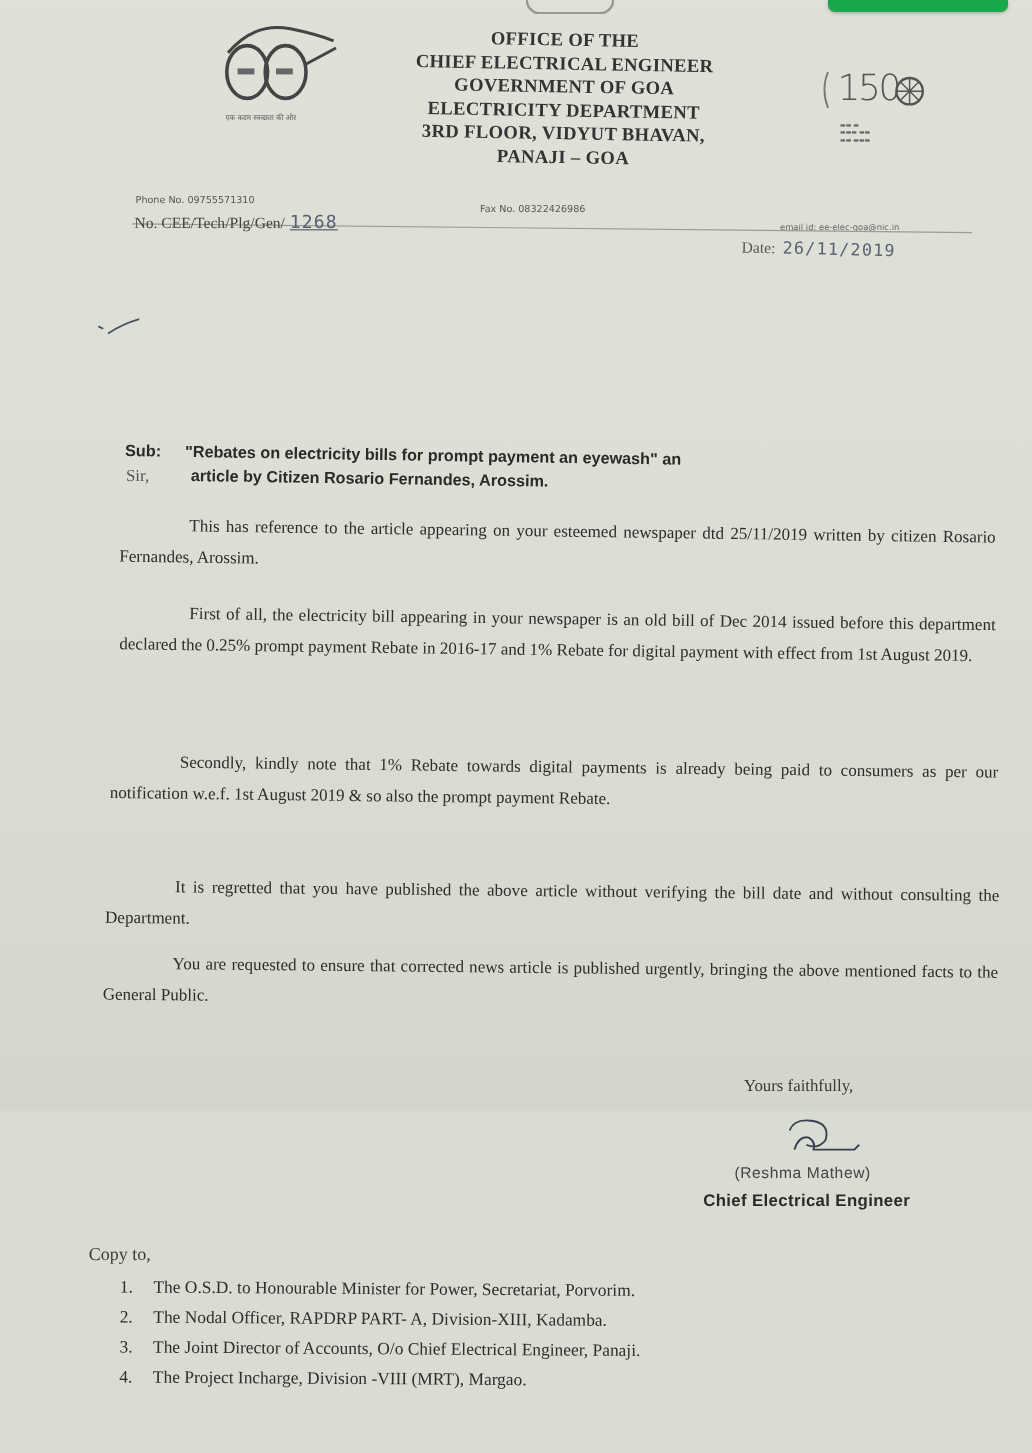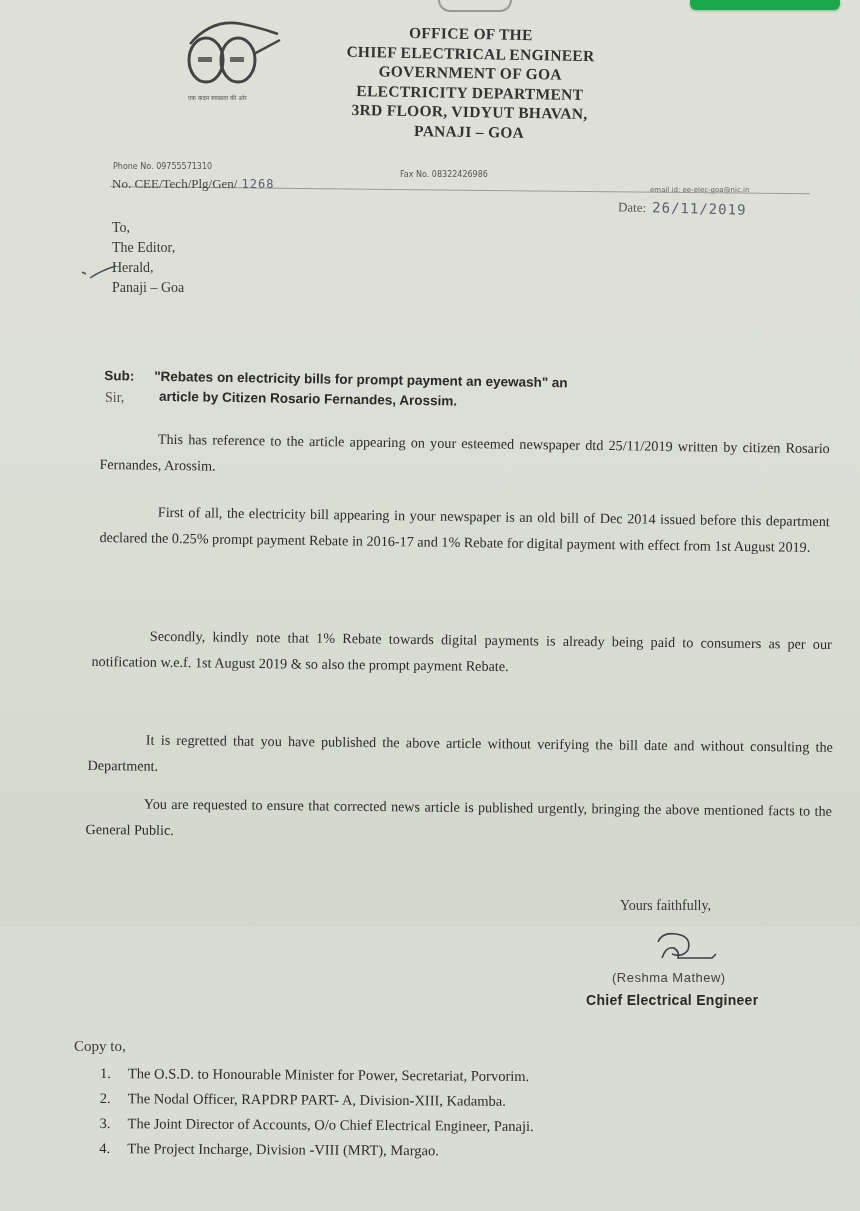--- a/index.html
+++ b/index.html
@@ -143,24 +143,25 @@
     .ref-no {
       position: absolute;
       left: 112px;
       top: 176px;
       font-size: 13px;
       color: #444;
       white-space: nowrap;
     }
     .ref-no .hand {
       font-family: "DejaVu Sans Mono", monospace;
-      font-size: 12px;
+      font-size: 15px;
       color: #5a6070;
       letter-spacing: 1px;
       margin-left: 4px;
+      text-decoration: underline;
     }
     .date-line {
       position: absolute;
       left: 618px;
       top: 200px;
       font-size: 13px;
       color: #555;
       white-space: nowrap;
       transform: rotate(1.5deg);
     }
@@ -307,40 +308,43 @@
 
   <div class="letterhead">
     <div>OFFICE OF THE</div>
     <div>CHIEF ELECTRICAL ENGINEER</div>
     <div>GOVERNMENT OF GOA</div>
     <div>ELECTRICITY DEPARTMENT</div>
     <div>3RD FLOOR, VIDYUT BHAVAN,</div>
     <div>PANAJI – GOA</div>
   </div>
 
+  <div class="logo-right">
+    <svg width="100" height="60" viewBox="0 0 100 60" style="position:absolute;left:0;top:0">
+      <path d="M10 10 Q4 24 10 40" fill="none" stroke="#777" stroke-width="1.5"></path>
+      <circle cx="78" cy="26" r="11" fill="none" stroke="#555" stroke-width="2"></circle>
+      <path d="M78 15 L78 37 M67 26 L89 26 M70 18 L86 34 M86 18 L70 34" stroke="#555" stroke-width="1.2"></path>
+    </svg>
+    <div class="num">150</div>
+    <div class="tiny">▬▬ ▬<br>▬▬▬ ▬▬<br>▬▬ ▬▬▬</div>
+  </div>
 
   <div class="phone-line">Phone No. 09755571310</div>
   <div class="fax-line">Fax No. 08322426986</div>
   <div class="email-line">email id: ee-elec-goa@nic.in</div>
   <div class="ref-rule"></div>
 
   <div class="ref-no">
     <span>No. CEE/Tech/Plg/Gen/</span><span class="hand">1268</span>
   </div>
 
   <div class="date-line">
     <span>Date:</span><span class="hand">26/11/2019</span>
   </div>
 
-  <div class="address">
-    <div>To,</div>
-    <div>The Editor,</div>
-    <div>Herald,</div>
-    <div>Panaji – Goa</div>
-  </div>
   <svg class="tick-mark" viewBox="0 0 40 20">
     <path d="M2 10 L6 12 M10 16 Q22 8 36 4" fill="none" stroke="#4a5060" stroke-width="1.5"></path>
   </svg>
 
   <div class="subject">
     <div>
       <span class="label">Sub:</span><span>"Rebates on electricity bills for prompt payment an eyewash" an</span>
     </div>
     <div class="line2">article by Citizen Rosario Fernandes, Arossim.</div>
   </div>

